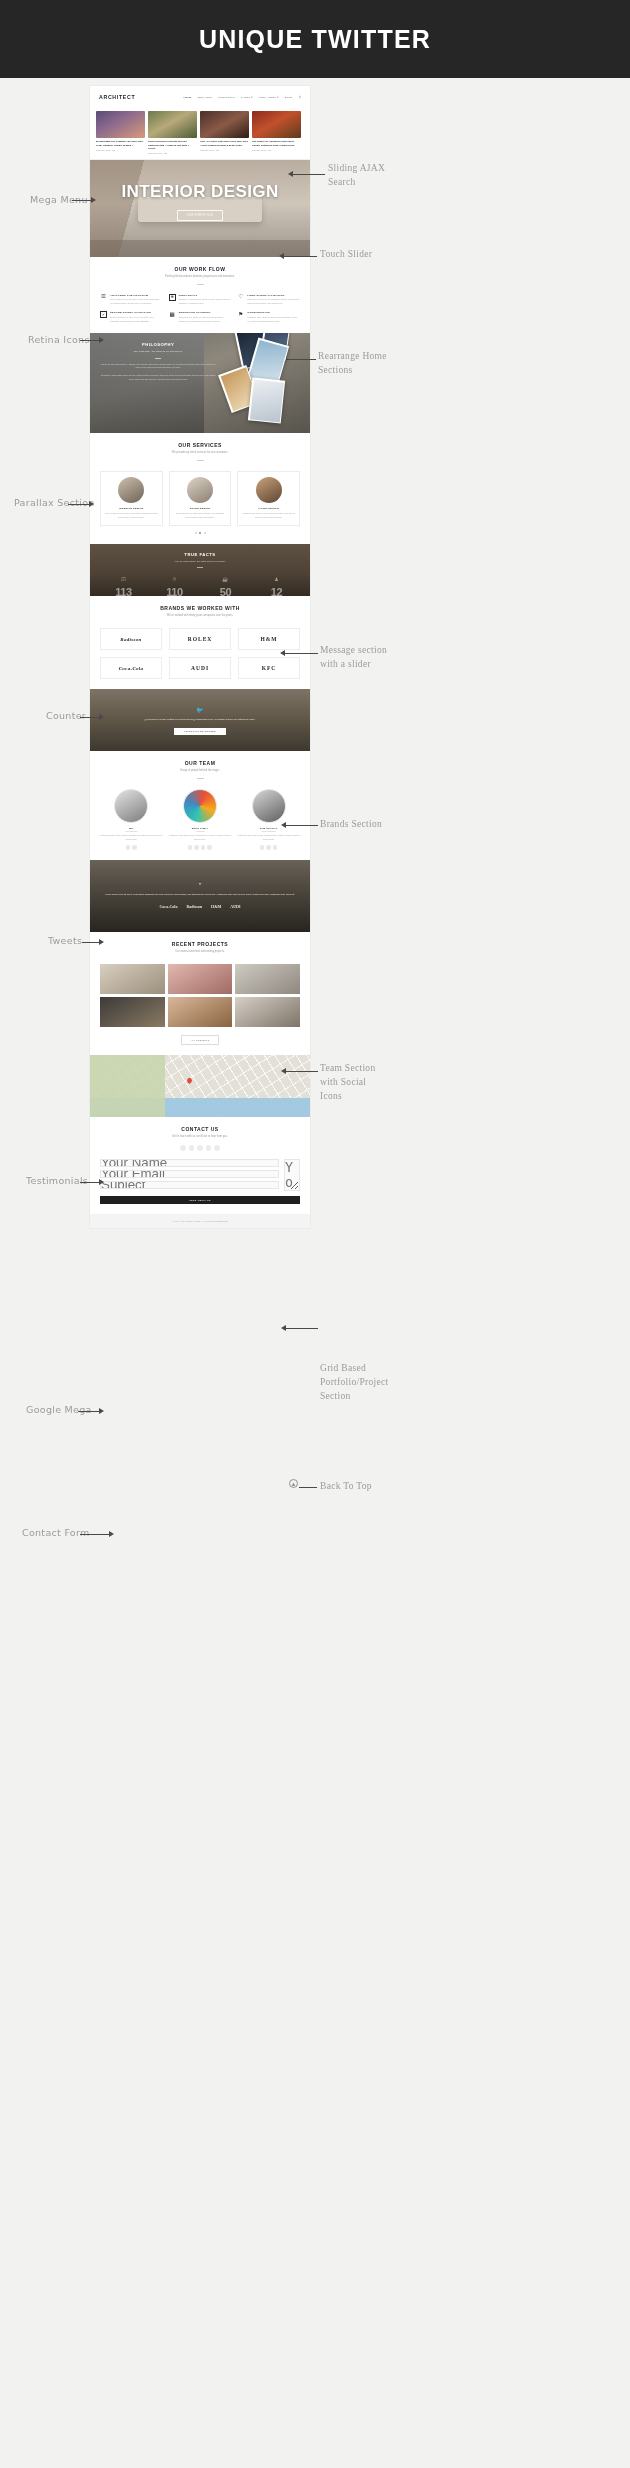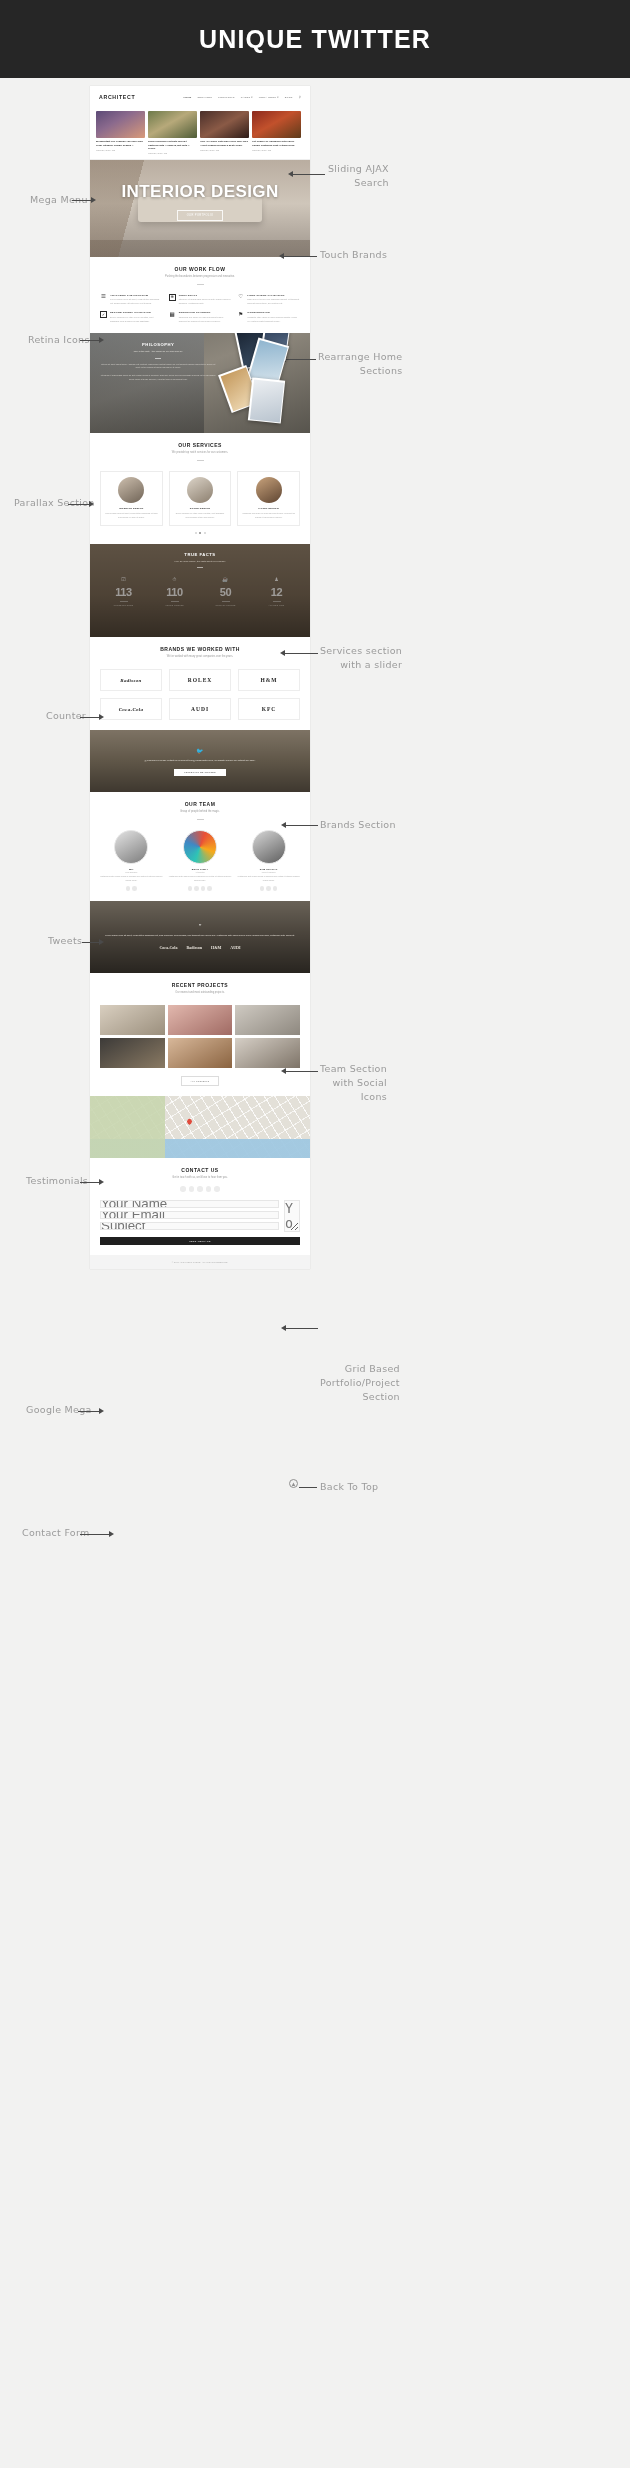--- a/index.html
+++ b/index.html
@@ -149,21 +149,21 @@
   .s2 { background: linear-gradient(150deg,#dcd4c8,#8b7e6e); }
   .s3 { background: linear-gradient(150deg,#c9a37c,#5d4431); }
   .svc-h { font-size: 2.4px; font-weight: bold; color: #1d1d1d; margin-top: 4px; letter-spacing: .2px; }
   .svc-p { font-size: 2px; color: #a9a9a9; line-height: 1.7; margin-top: 2.5px; }
   .dots { display: flex; gap: 2.5px; justify-content: center; margin-top: 6px; }
   .dot { width: 2px; height: 2px; border-radius: 50%; background: #d2d2d2; }
   .dot.on { background: #8a8a8a; }
 
   
   .counter {
-    position: relative; height: 93px; overflow: hidden;
+    position: relative; height: 52px; overflow: hidden;
     background: linear-gradient(180deg,#8a7a66 0%,#6d5e4c 55%,#3d342a 100%);
     padding-top: 8px;
   }
   .counter::before { content:""; position:absolute; inset:0; background: rgba(40,34,27,.45); }
   .ct-in { position: relative; z-index: 2; text-align: center; }
   .ct-title { font-size: 4.2px; font-weight: bold; color: #fff; letter-spacing: .5px; }
   .ct-sub { font-size: 2.2px; color: #ddd6cc; line-height: 1.7; margin-top: 3px; }
   .ct-dash { width: 6px; height: 1px; background: rgba(255,255,255,.55); margin: 3.5px auto 0; }
   .ct-grid { display: grid; grid-template-columns: repeat(4,1fr); margin-top: 9px; padding: 0 8px; }
   .ct-cell { text-align: center; }
@@ -255,21 +255,21 @@
   .ann {
     position: absolute;
     font-family: "DejaVu Sans", sans-serif;
     font-size: 9.5px;
     color: #9b9b9b;
     line-height: 1.45;
     letter-spacing: .3px;
     white-space: pre-line;
   }
   .ann.left { text-align: left; }
-  .ann.right { text-align: right; }
+  .ann.right { text-align: left; font-family: Liberation Serif, serif; }
   .leader { position: absolute; height: 1px; background: #4a4a4a; }
   .arrow {
     position: absolute; width: 0; height: 0;
     border-top: 3px solid transparent; border-bottom: 3px solid transparent;
   }
   .arrow.r { border-left: 5px solid #4a4a4a; }
   .arrow.l { border-right: 5px solid #4a4a4a; }
   .circle-mark {
     position: absolute; width: 9px; height: 9px; border-radius: 50%;
     border: 1px solid #8f8f8f; display: flex; align-items: center; justify-content: center;
@@ -632,30 +632,30 @@
 
   <div class="ann left" style="left:22px; top:1448px;">Contact Form</div>
   <div class="leader" style="left:80px; top:1456px; width:30px;"></div>
   <div class="arrow r" style="left:109px; top:1453px;"></div>
 
   <div class="ann right" style="left:328px; top:84px;">Sliding AJAX
 Search</div>
   <div class="leader" style="left:293px; top:96px; width:32px;"></div>
   <div class="arrow l" style="left:288px; top:93px;"></div>
 
-  <div class="ann right" style="left:320px; top:170px;">Touch Brands</div>
+  <div class="ann right" style="left:320px; top:170px;">Touch Slider</div>
   <div class="leader" style="left:284px; top:178px; width:33px;"></div>
   <div class="arrow l" style="left:279px; top:175px;"></div>
 
   <div class="ann right" style="left:318px; top:272px;">Rearrange Home
 Sections</div>
   <div class="leader" style="left:286px; top:281px; width:30px;"></div>
   <div class="arrow l" style="left:281px; top:278px;"></div>
 
-  <div class="ann right" style="left:320px; top:566px;">Services section
+  <div class="ann right" style="left:320px; top:566px;">Message section
 with a slider</div>
   <div class="leader" style="left:285px; top:575px; width:33px;"></div>
   <div class="arrow l" style="left:280px; top:572px;"></div>
 
   <div class="ann right" style="left:320px; top:740px;">Brands Section</div>
   <div class="leader" style="left:286px; top:747px; width:32px;"></div>
   <div class="arrow l" style="left:281px; top:744px;"></div>
 
   <div class="ann right" style="left:320px; top:984px;">Team Section
 with Social

